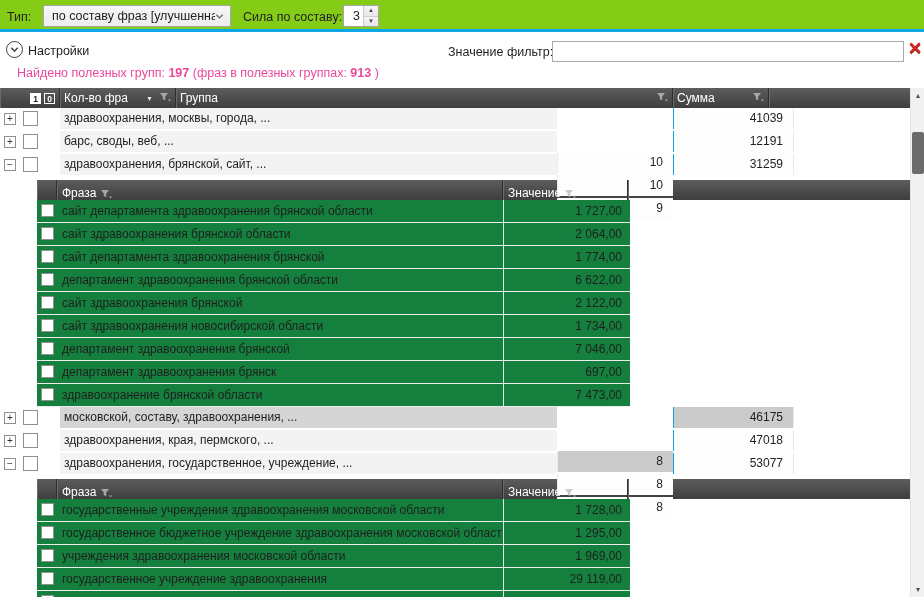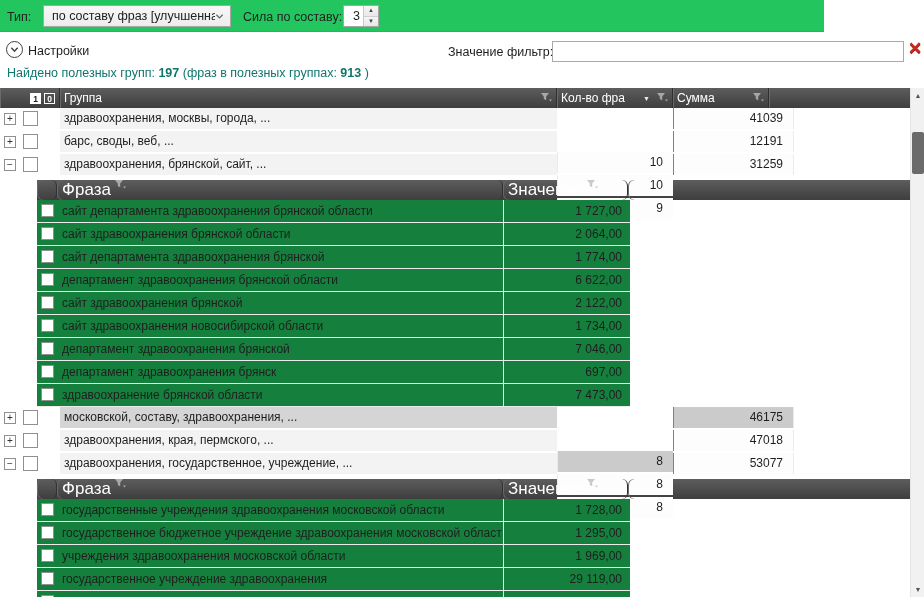--- a/index.html
+++ b/index.html
@@ -1,21 +1,21 @@
 <!DOCTYPE html>
 <html><head>
 <meta charset="utf-8">
 <style>
   * { margin:0; padding:0; box-sizing:border-box; }
   html,body { width:924px; height:597px; overflow:hidden; background:#fff;
     font-family:"Liberation Sans", sans-serif; font-size:12px; color:#1e1e1e; }
 
   
-  .toolbar { position:absolute; left:0; top:0; width:824px; height:32px;
-    background:#22c55e; border-bottom:1px solid #0ea5e9; }
+  .toolbar { position:absolute; left:0; top:0; width:924px; height:32px;
+    background:#84cc16; border-bottom:3px solid #0ea5e9; }
   .lbl { position:absolute; font-size:12.5px; color:#222; white-space:nowrap; }
   .combo { position:absolute; left:43px; top:5px; width:188px; height:22px;
     background:linear-gradient(#f7f7f7,#ededed); border:1px solid #a6a6a6;
     display:flex; align-items:center; padding:0 6px 0 8px; cursor:default; }
   .combo .txt { flex:1; font-size:12.5px; color:#222; white-space:nowrap; overflow:hidden; }
   .chev { width:9px; height:9px; flex:0 0 9px; }
   .spinner { position:absolute; left:343px; top:5px; width:36px; height:22px;
     border:1px solid #a6a6a6; background:#fff; display:flex; }
   .spin-val { flex:1; text-align:right; line-height:20px; padding-right:3px; font-size:12.5px; }
   .spin-btns { width:15px; border-left:1px solid #c9c9c9; display:flex; flex-direction:column; }
@@ -30,21 +30,21 @@
   .settings-label { position:absolute; left:28px; top:44px; font-size:12.5px; }
   .qf-label { position:absolute; left:448px; top:45px; font-size:12.5px; }
   .qf-input { position:absolute; left:552px; top:41px; width:352px; height:21px;
     border:1px solid #a9a9a9; background:#fff; font-family:"Liberation Sans",sans-serif;
     font-size:12px; padding:0 4px; outline:none; }
   .clear-x { position:absolute; left:906px; top:40px; width:18px; height:18px;
     color:#ce2a21; font-size:17px; font-weight:bold; line-height:18px; text-align:center;
     text-shadow:0 1px 0 #8c1913; cursor:pointer; }
 
   
-  .summary { position:absolute; left:7px; top:66px; font-size:12.5px; color:#0f766e; }
+  .summary { position:absolute; left:17px; top:66px; font-size:12.5px; color:#ec4899; }
   .summary b { font-weight:bold; }
 
   
   .grid { position:absolute; left:0; top:88px; width:910px; height:509px; overflow:hidden; }
   .hdr { display:flex; height:20px;
     background:linear-gradient(#5d5d5d,#3e3e3e); color:#fff; }
   .hdr .hcell { display:flex; align-items:center; padding:0 4px; position:relative;
     border-right:1px solid #2f2f2f; box-shadow:inset 1px 0 0 #6a6a6a; font-size:12px; }
   .hdr .hcell .htxt { flex:1; white-space:nowrap; overflow:hidden; }
   .c-ind { width:60px; } .c-grp { width:497px; } .c-cnt { width:116px; }
@@ -71,22 +71,22 @@
   .grow.selected .g-cnt, .grow.selected .g-sum { background:#cbcbcb; }
 
   .expander { position:absolute; left:4px; top:5px; width:12px; height:12px;
     border:1px solid #8f8f8f; background:#fff; font-size:10px; line-height:10px;
     text-align:center; color:#333; cursor:pointer; }
   .cb { position:absolute; border:1px solid #8f8f8f; background:#fff; cursor:pointer; }
   .cb.group { left:23px; top:3px; width:15px; height:15px; }
 
   .subhdr { display:flex; height:20px; margin:3px 0 0 37px; width:873px;
     background:linear-gradient(#5d5d5d,#3e3e3e); color:#fff; }
-  .subhdr .hcell { display:flex; align-items:flex-start; padding:0 5px; font-size:17px;
-    border-right:1px solid #2f2f2f; box-shadow:inset 1px 0 0 #6a6a6a;border-radius:6px; }
+  .subhdr .hcell { display:flex; align-items:flex-end; padding:0 5px; font-size:12px;
+    border-right:1px solid #2f2f2f; box-shadow:inset 1px 0 0 #6a6a6a; }
   .s-gut { width:20px; padding:0 !important; } .s-phr { width:446px; }
   .s-val { width:125px; } .s-fill { width:282px; border-right:none !important; }
 
   .srow { display:flex; height:23px; margin-left:37px; width:593px;
     border-bottom:1px solid #ececec; position:relative; background:#15803d; }
   .srow .cb.sub { left:4px; top:4px; width:13px; height:13px; }
   .s-cbarea { width:20px; position:relative; }
   .s-text { width:446px; padding-left:5px; line-height:22px; white-space:nowrap; overflow:hidden; }
   .s-value { width:127px; text-align:right; padding-right:8px; line-height:22px;
     border-left:1px solid #e8e8e8; }
@@ -132,30 +132,30 @@
 <div class="clear-x">✕</div>
 
 <div class="summary"><span>Найдено полезных групп: </span><b>197</b><span> (фраз в полезных группах: </span><b>913</b><span> )</span></div>
 
 <div class="grid">
   <div class="hdr">
     <div class="hcell c-ind">
       <span class="sel-btn sel-1" style="margin-left:auto;">1</span>
       <span class="sel-btn sel-0">0</span>
     </div>
-    <div class="hcell c-grp">
-      <span class="htxt">Группа</span>
+    <div class="hcell c-cnt">
+      <span class="htxt">Кол-во фра</span>
+      <span class="sortglyph">▼</span>
       <svg class="funnel" width="11" height="10" viewBox="0 0 11 10">
           <path d="M0 0h8L5.2 3.4V7.2L2.8 6V3.4z" fill="#bdbdbd"></path>
         <path d="M8 6.5h3L9.5 8.6z" fill="#bdbdbd"></path>
         </svg>
     </div>
-    <div class="hcell c-cnt">
-      <span class="htxt">Кол-во фра</span>
-      <span class="sortglyph">▼</span>
+    <div class="hcell c-grp">
+      <span class="htxt">Группа</span>
       <svg class="funnel" width="11" height="10" viewBox="0 0 11 10">
           <path d="M0 0h8L5.2 3.4V7.2L2.8 6V3.4z" fill="#bdbdbd"></path>
         <path d="M8 6.5h3L9.5 8.6z" fill="#bdbdbd"></path>
         </svg>
     </div>
     <div class="hcell c-sum">
       <span class="htxt">Сумма</span>
       <svg class="funnel" width="11" height="10" viewBox="0 0 11 10">
           <path d="M0 0h8L5.2 3.4V7.2L2.8 6V3.4z" fill="#bdbdbd"></path>
         <path d="M8 6.5h3L9.5 8.6z" fill="#bdbdbd"></path>

